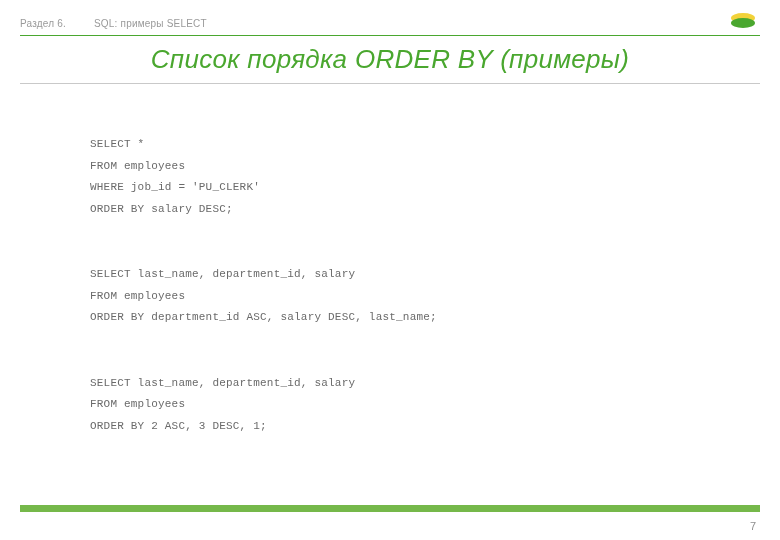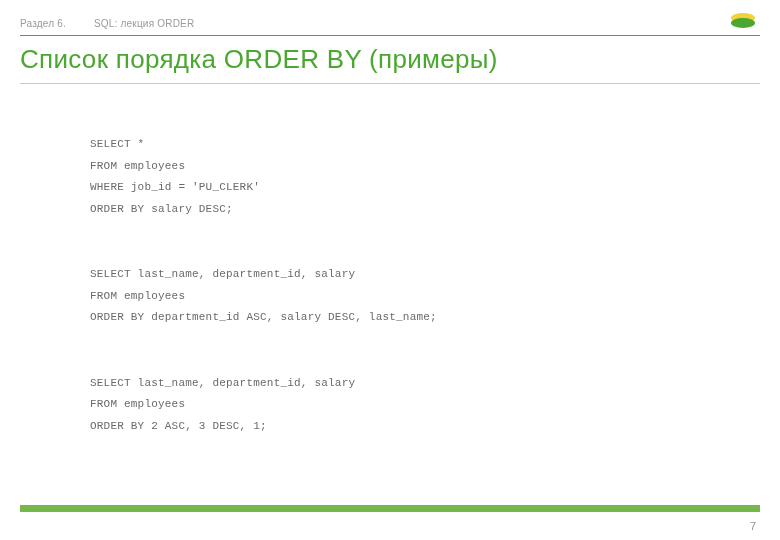--- a/index.html
+++ b/index.html
@@ -24,21 +24,23 @@
   }
   .hr-top {
     height: 1px;
     background: #4aa72f;
     margin: 6px 0 8px 0;
   }
   .title {
     color: #4aa72f;
     font-size: 26px;
     font-weight: 400;
+    text-align: center;
     letter-spacing: 0.3px;
+    font-style: italic;
   }
   .hr-title {
     height: 1px;
     background: #c9c9c9;
     margin: 8px 0 0 0;
   }
   .logo {
     position: absolute;
     top: 12px;
     right: 24px;
@@ -72,21 +74,21 @@
     font-size: 11px;
     color: #8f8f8f;
   }
 </style>
 </head>
 <body>
 
 <div class="header">
   <div class="meta-row">
     <span>Раздел 6.</span>
-    <span>SQL: лекция ORDER</span>
+    <span>SQL: примеры SELECT</span>
   </div>
   <div class="logo">
     <svg viewBox="0 0 26 18">
       <ellipse cx="13" cy="6" rx="12" ry="5" fill="#f2d23a"></ellipse>
       <ellipse cx="13" cy="11" rx="12" ry="5" fill="#4aa72f"></ellipse>
     </svg>
   </div>
   <div class="hr-top"></div>
   <h1 class="title">Список порядка ORDER BY (примеры)</h1>
   <div class="hr-title"></div>

